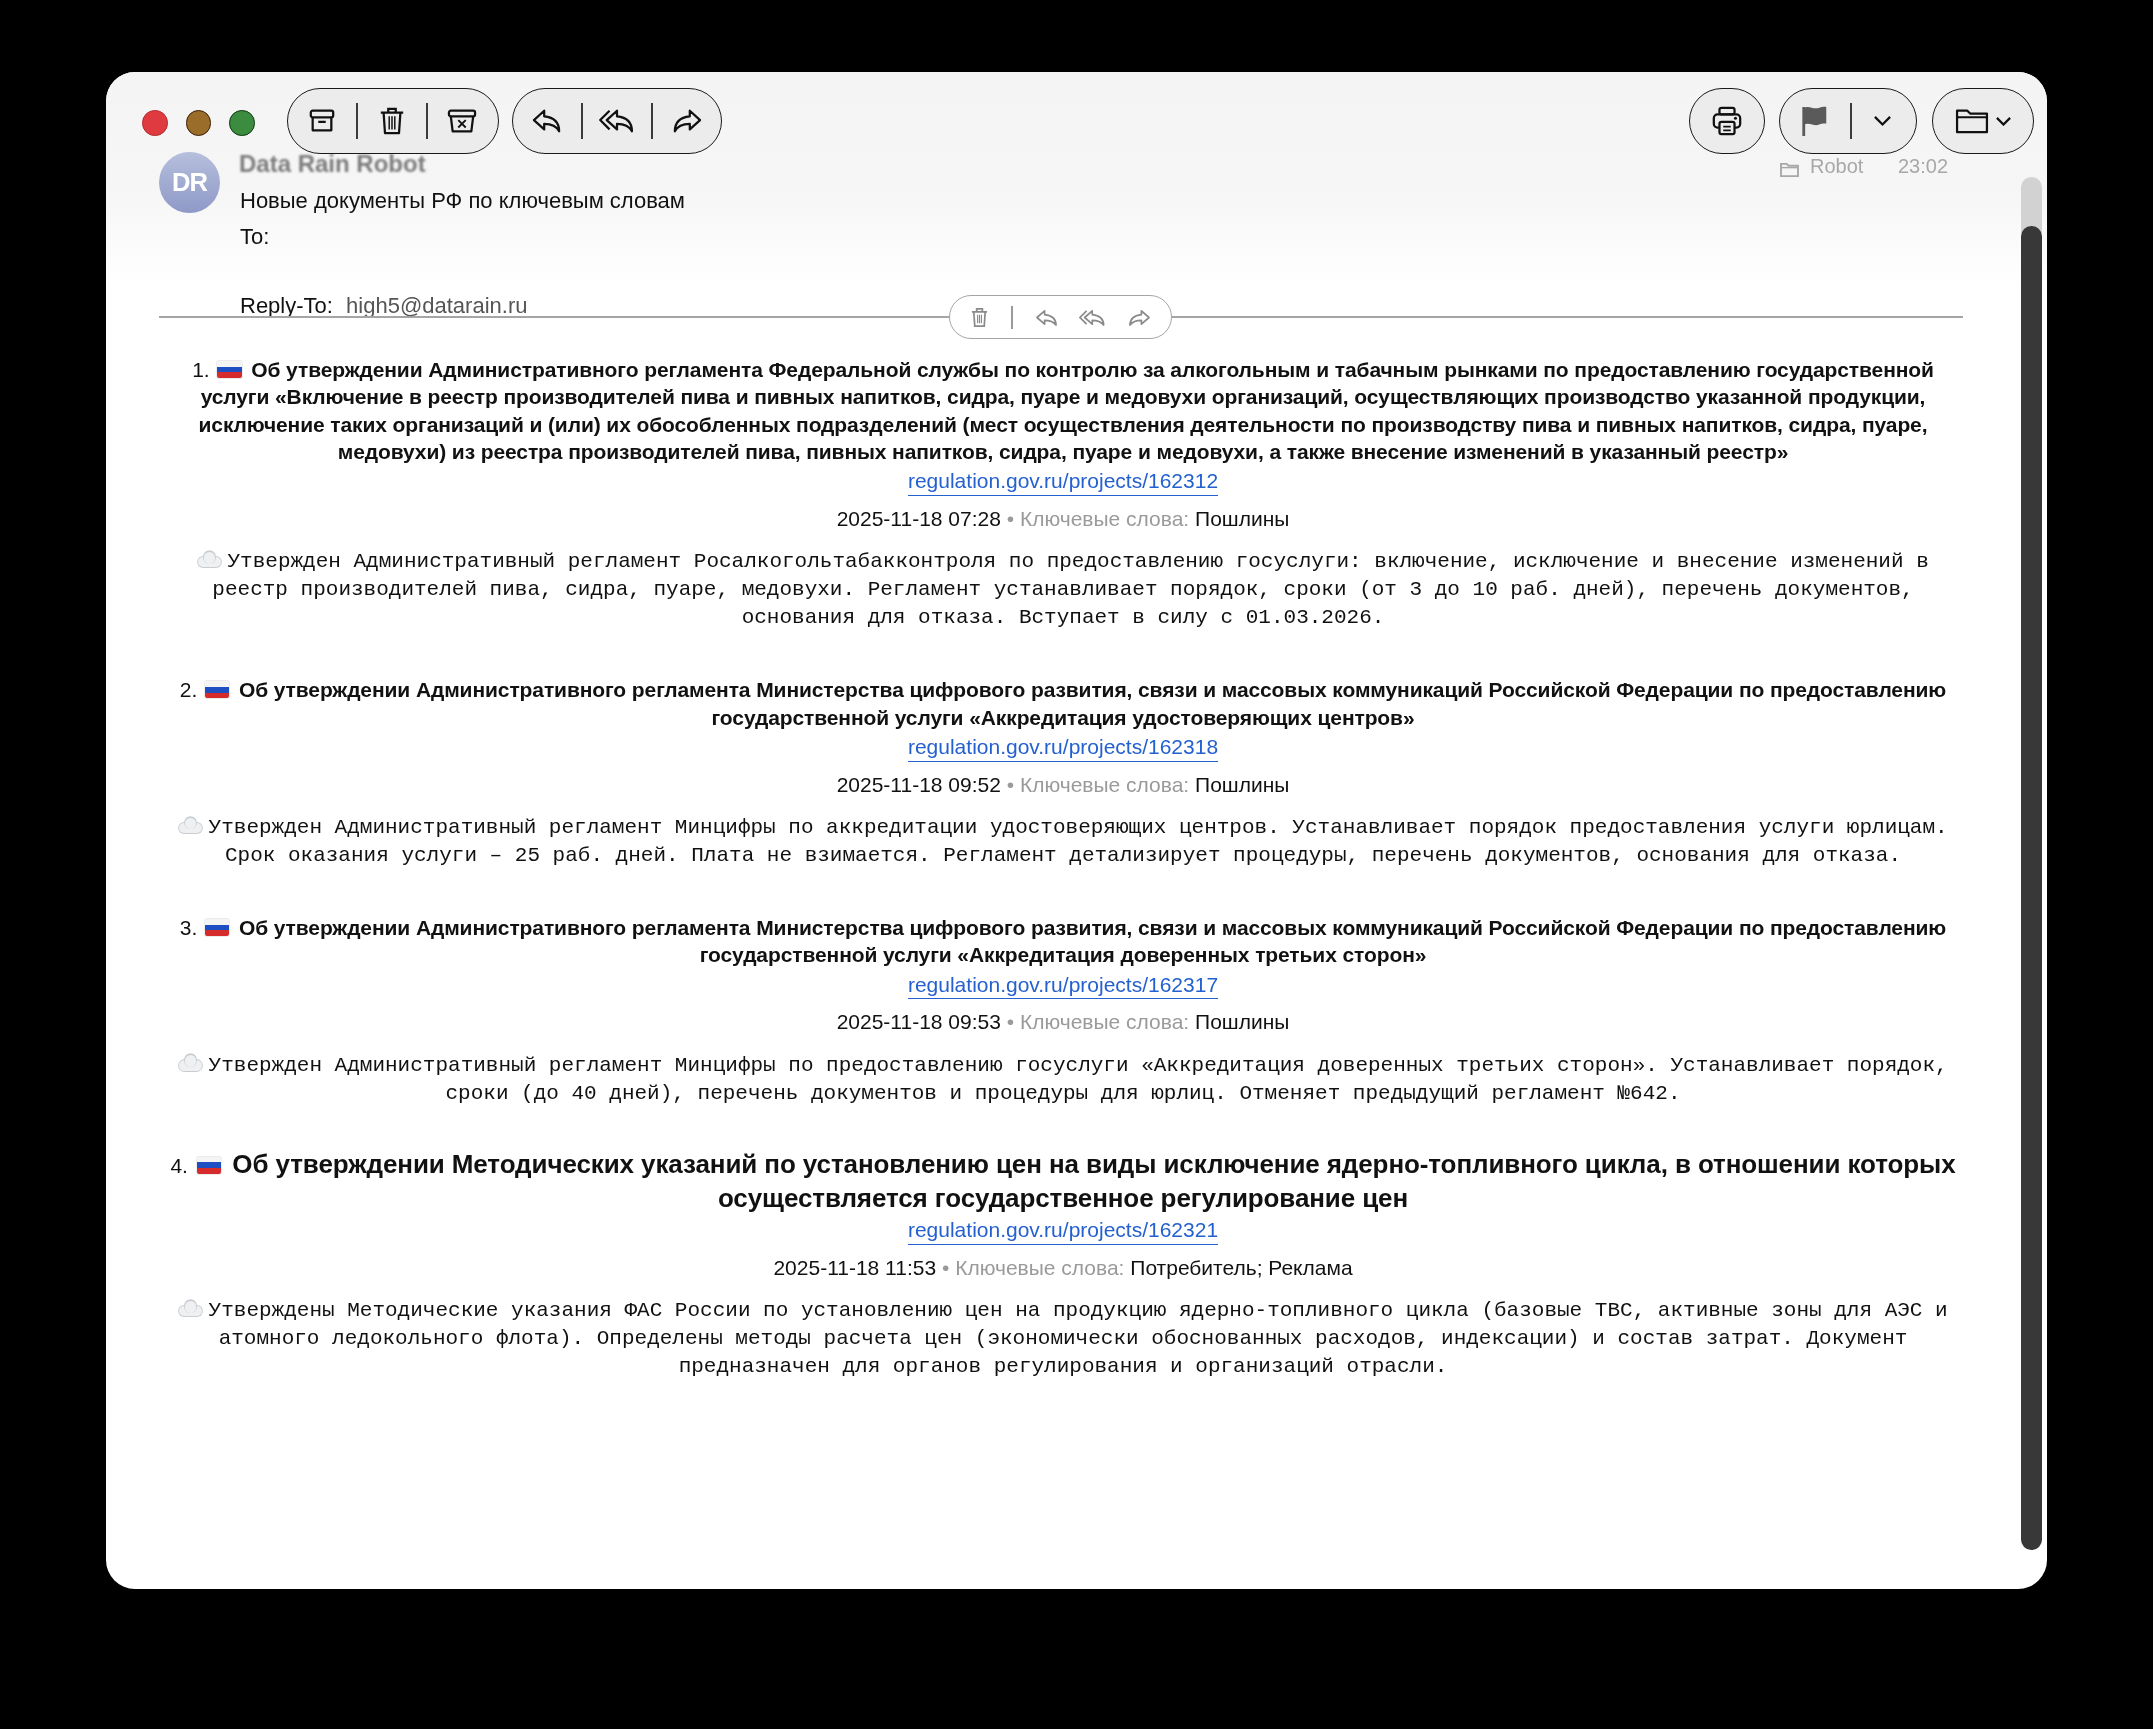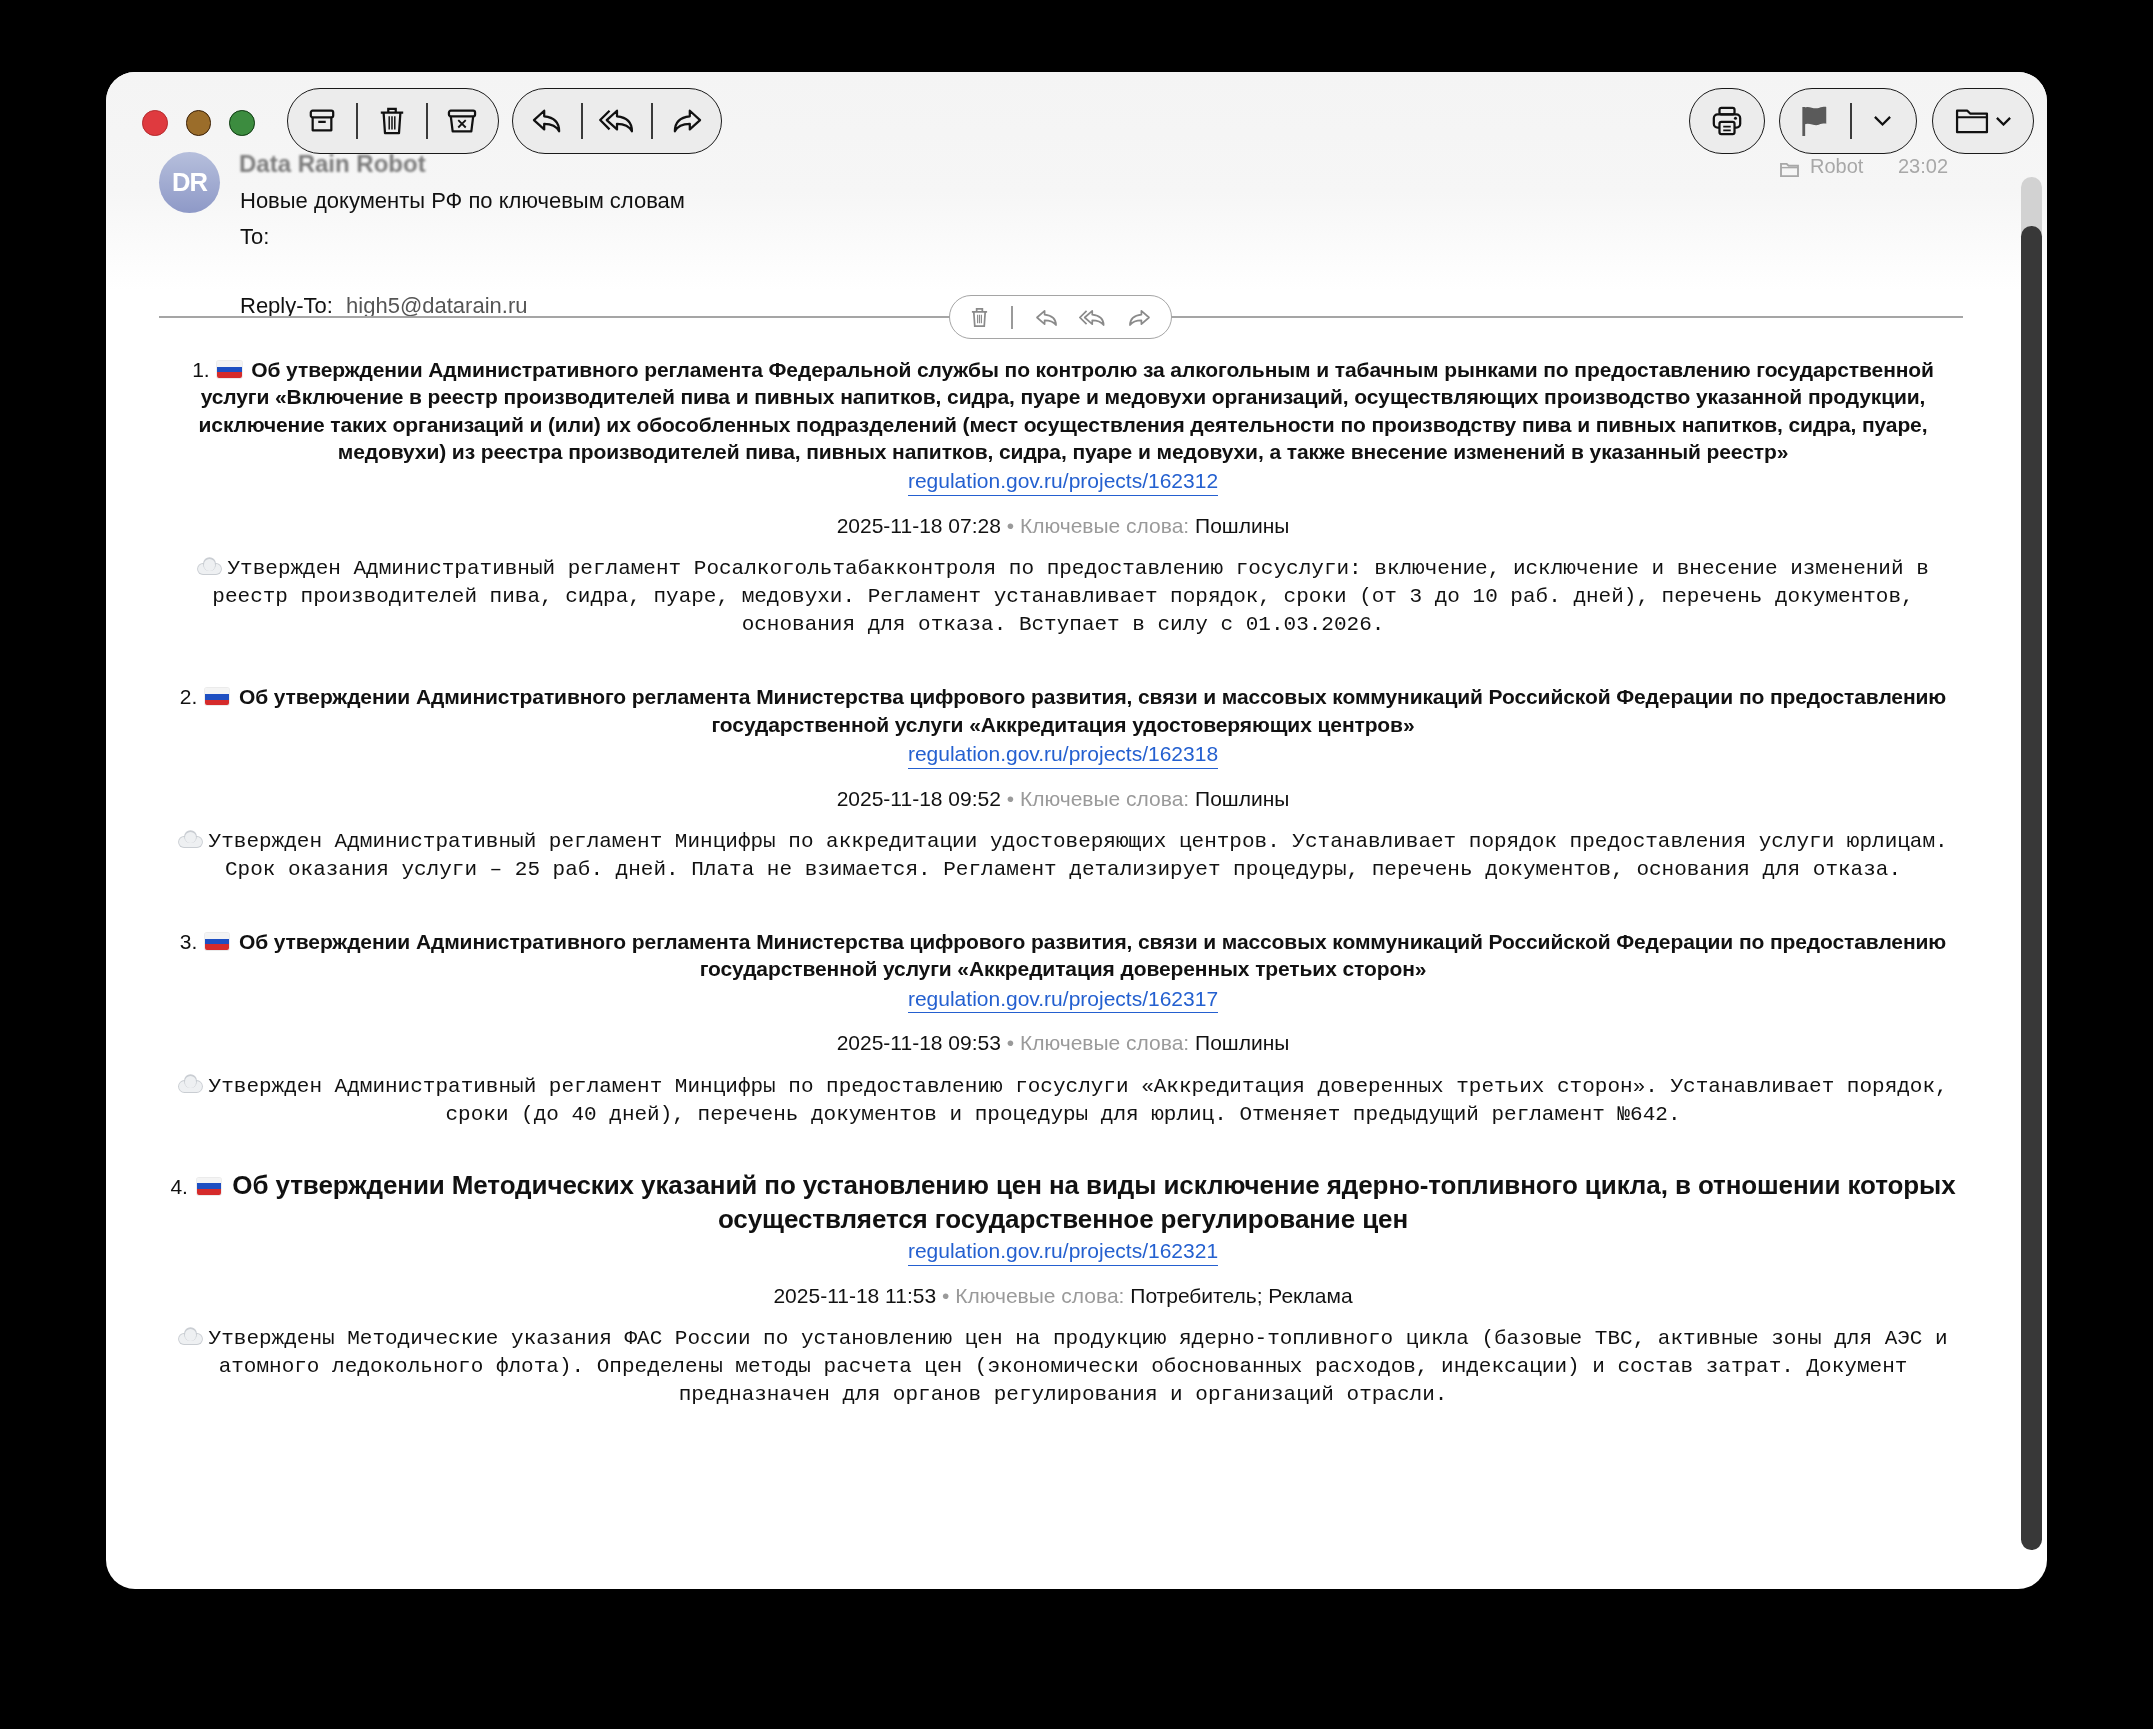--- a/index.html
+++ b/index.html
@@ -76,21 +76,21 @@
   .item { margin-bottom: 0; text-align: center; }
   .item-title { font-size: 21px; line-height: 27.4px; font-weight: bold; color: #111; letter-spacing: -0.1px; }
   .item-title .num { font-weight: normal; }
   .item.big .item-title { font-size: 26px; line-height: 33px; }
   .flag-emoji { display: inline-block; width: 24.6px; height: 17px; vertical-align: -0.9px; margin: 0 3.8px 0 1.9px; border-radius: 1.9px; overflow: hidden; box-shadow: 0 0 0 0.9px rgba(0,0,0,0.08); }
   .flag-emoji i { display: block; height: 5.7px; }
   .flag-emoji .w { background: #f4f4f4; }
   .flag-emoji .b { background: #1e4fc2; }
   .flag-emoji .r { background: #d52b2b; }
   .item-link { display: inline-block; margin-top: 2.8px; font-size: 21px; line-height: 26.5px; color: #2460d0; text-decoration: none; border-bottom: 1.9px solid #2460d0; padding-bottom: 0px; }
-  .item-meta { margin-top: 17px; font-size: 21px; line-height: 26.5px; color: #111; }
+  .item-meta { margin-top: 10px; font-size: 21px; line-height: 26.5px; color: #111; }
   .item-meta .sepdot, .item-meta .kw-label { color: #9a9a9a; }
   .item-summary { margin-top: 16px; font-size: 21px; line-height: 28px; color: #111; font-family: Liberation Mono, monospace; }
   .cloud { display: inline-block; width: 24.6px; height: 17px; vertical-align: -0.9px; margin-right: 5.7px; position: relative; }
   .cloud::before { content: ""; position: absolute; left: 0.9px; bottom: 0.9px; width: 23px; height: 10.4px; border-radius: 5.7px; background: #eef0f2; box-shadow: 0 0 0 0.9px #c9cdd2; }
   .cloud::after { content: ""; position: absolute; left: 6.6px; bottom: 4.7px; width: 11.4px; height: 11.4px; border-radius: 50%; background: #eef0f2; box-shadow: 0 -0.9px 0 0.9px #c9cdd2; }
 </style>
 </head>
 <body>
 
 <div class="window">

